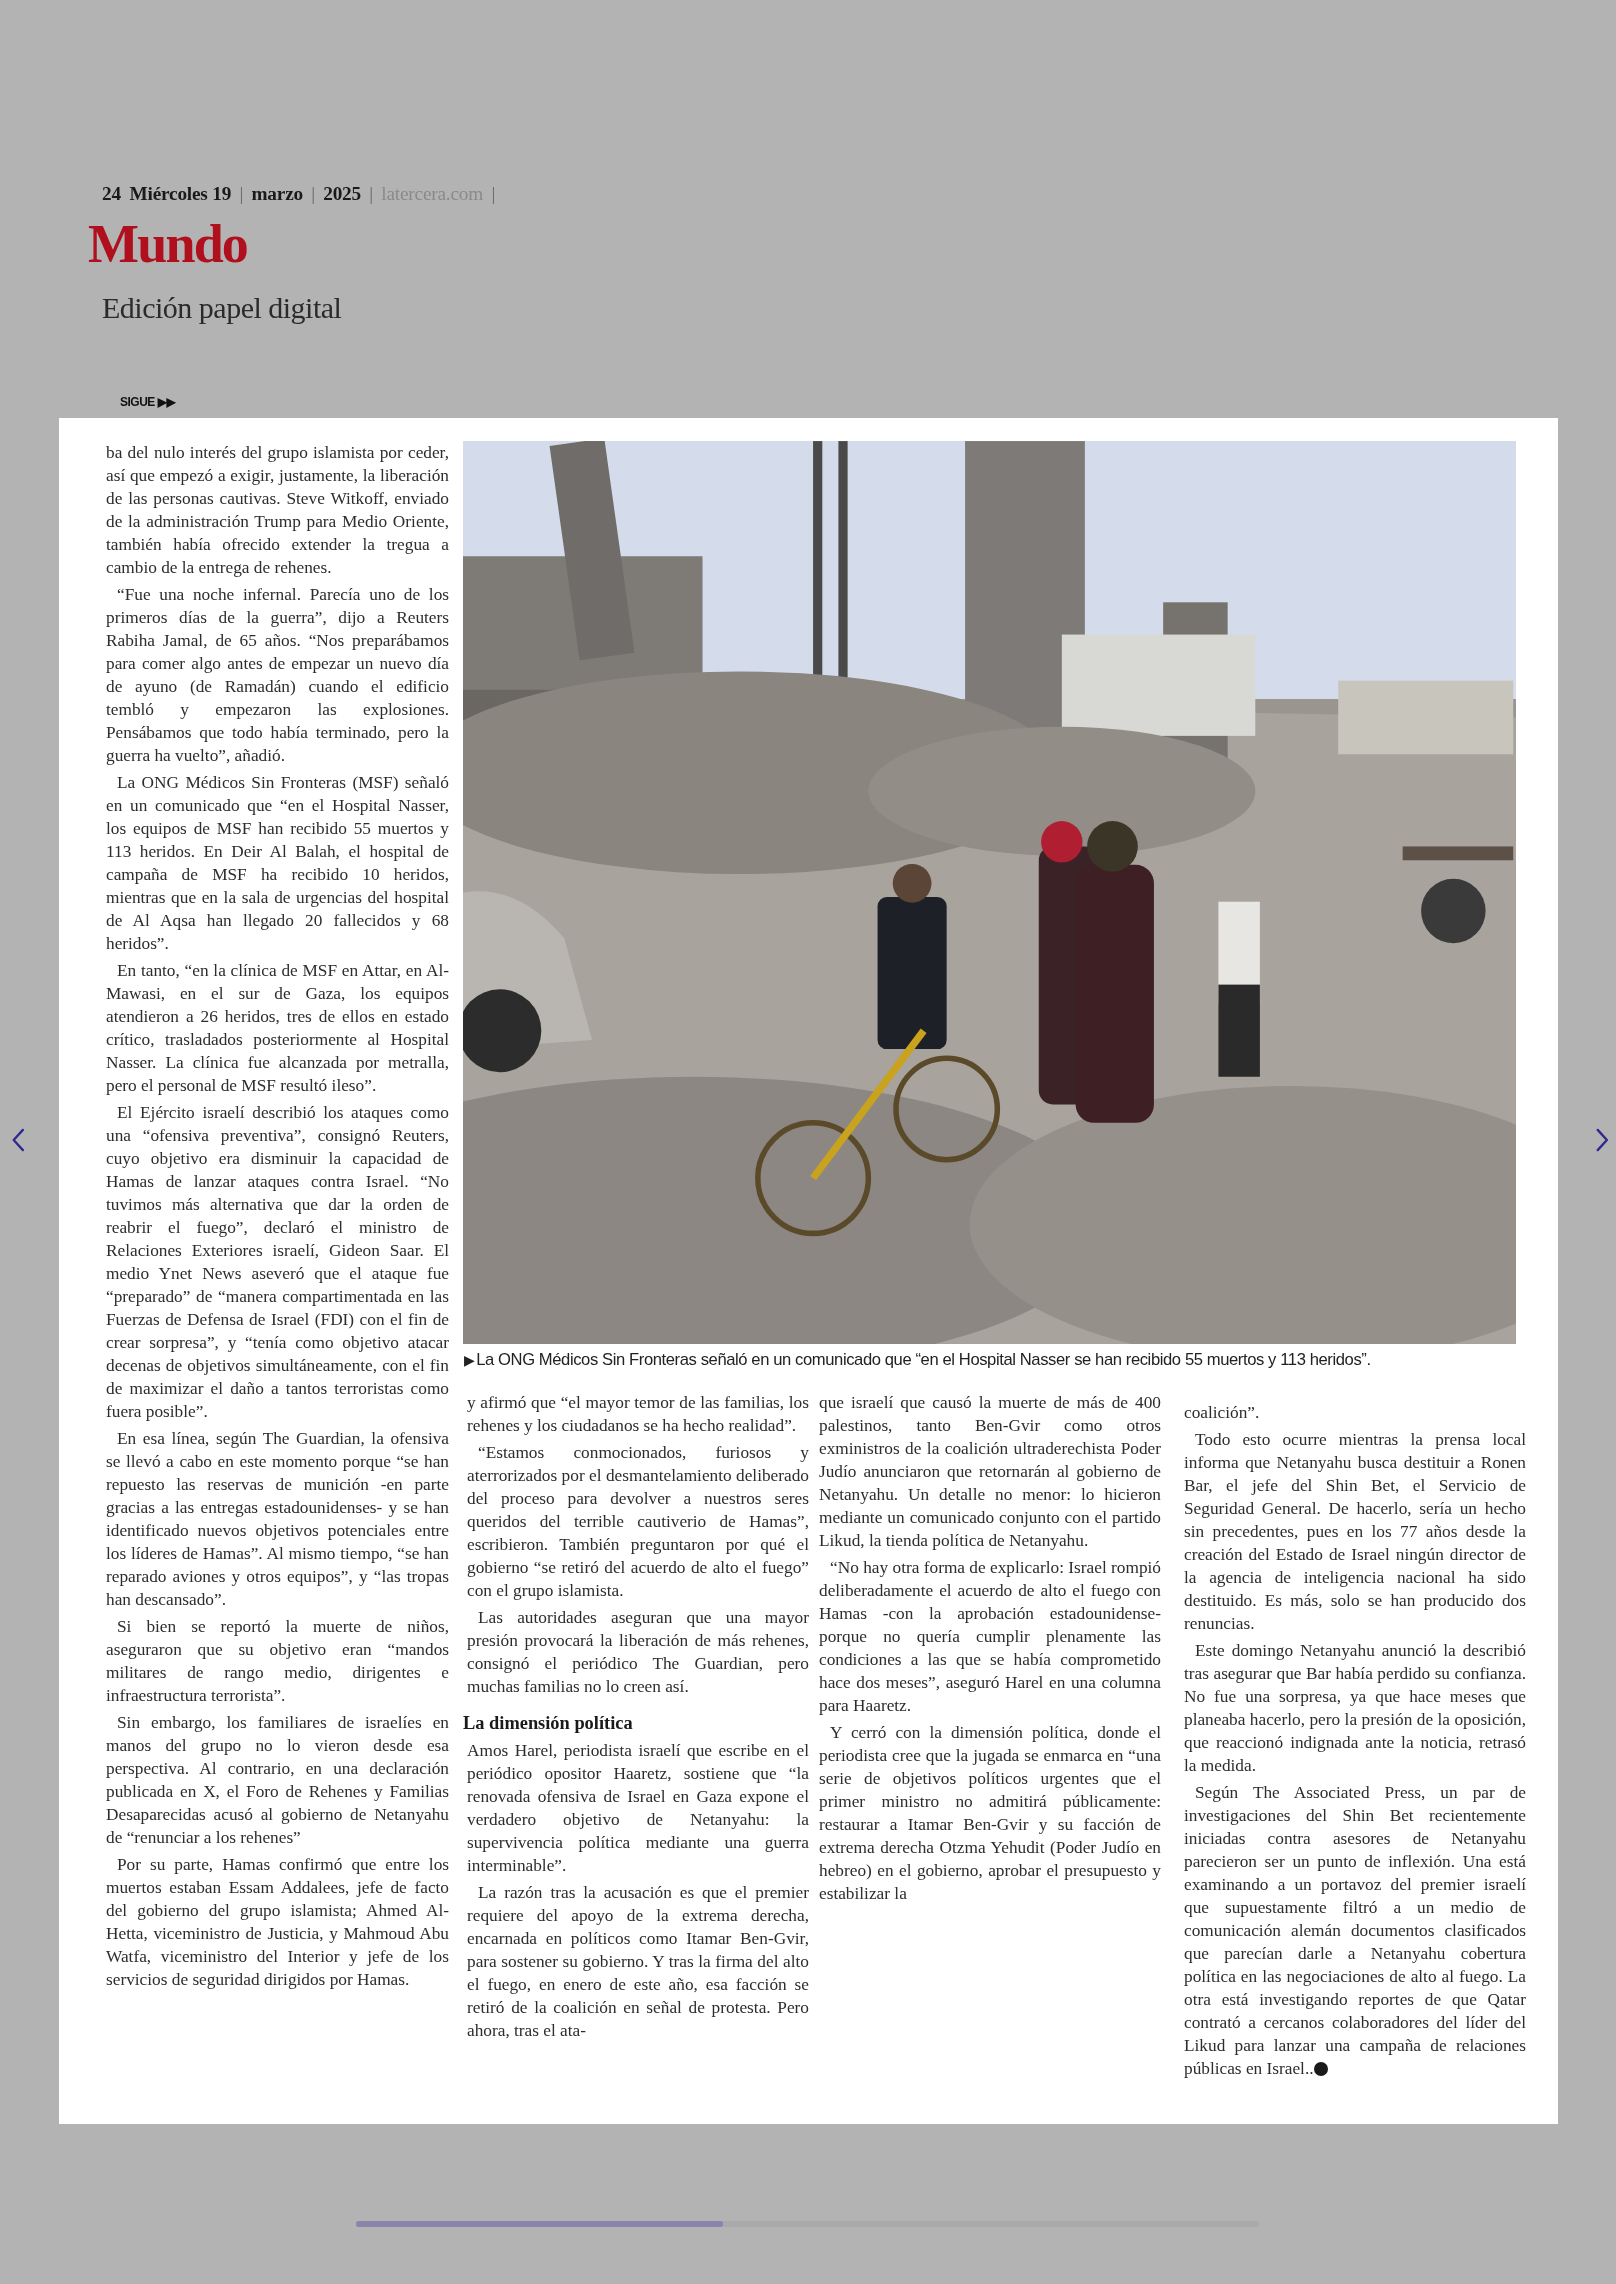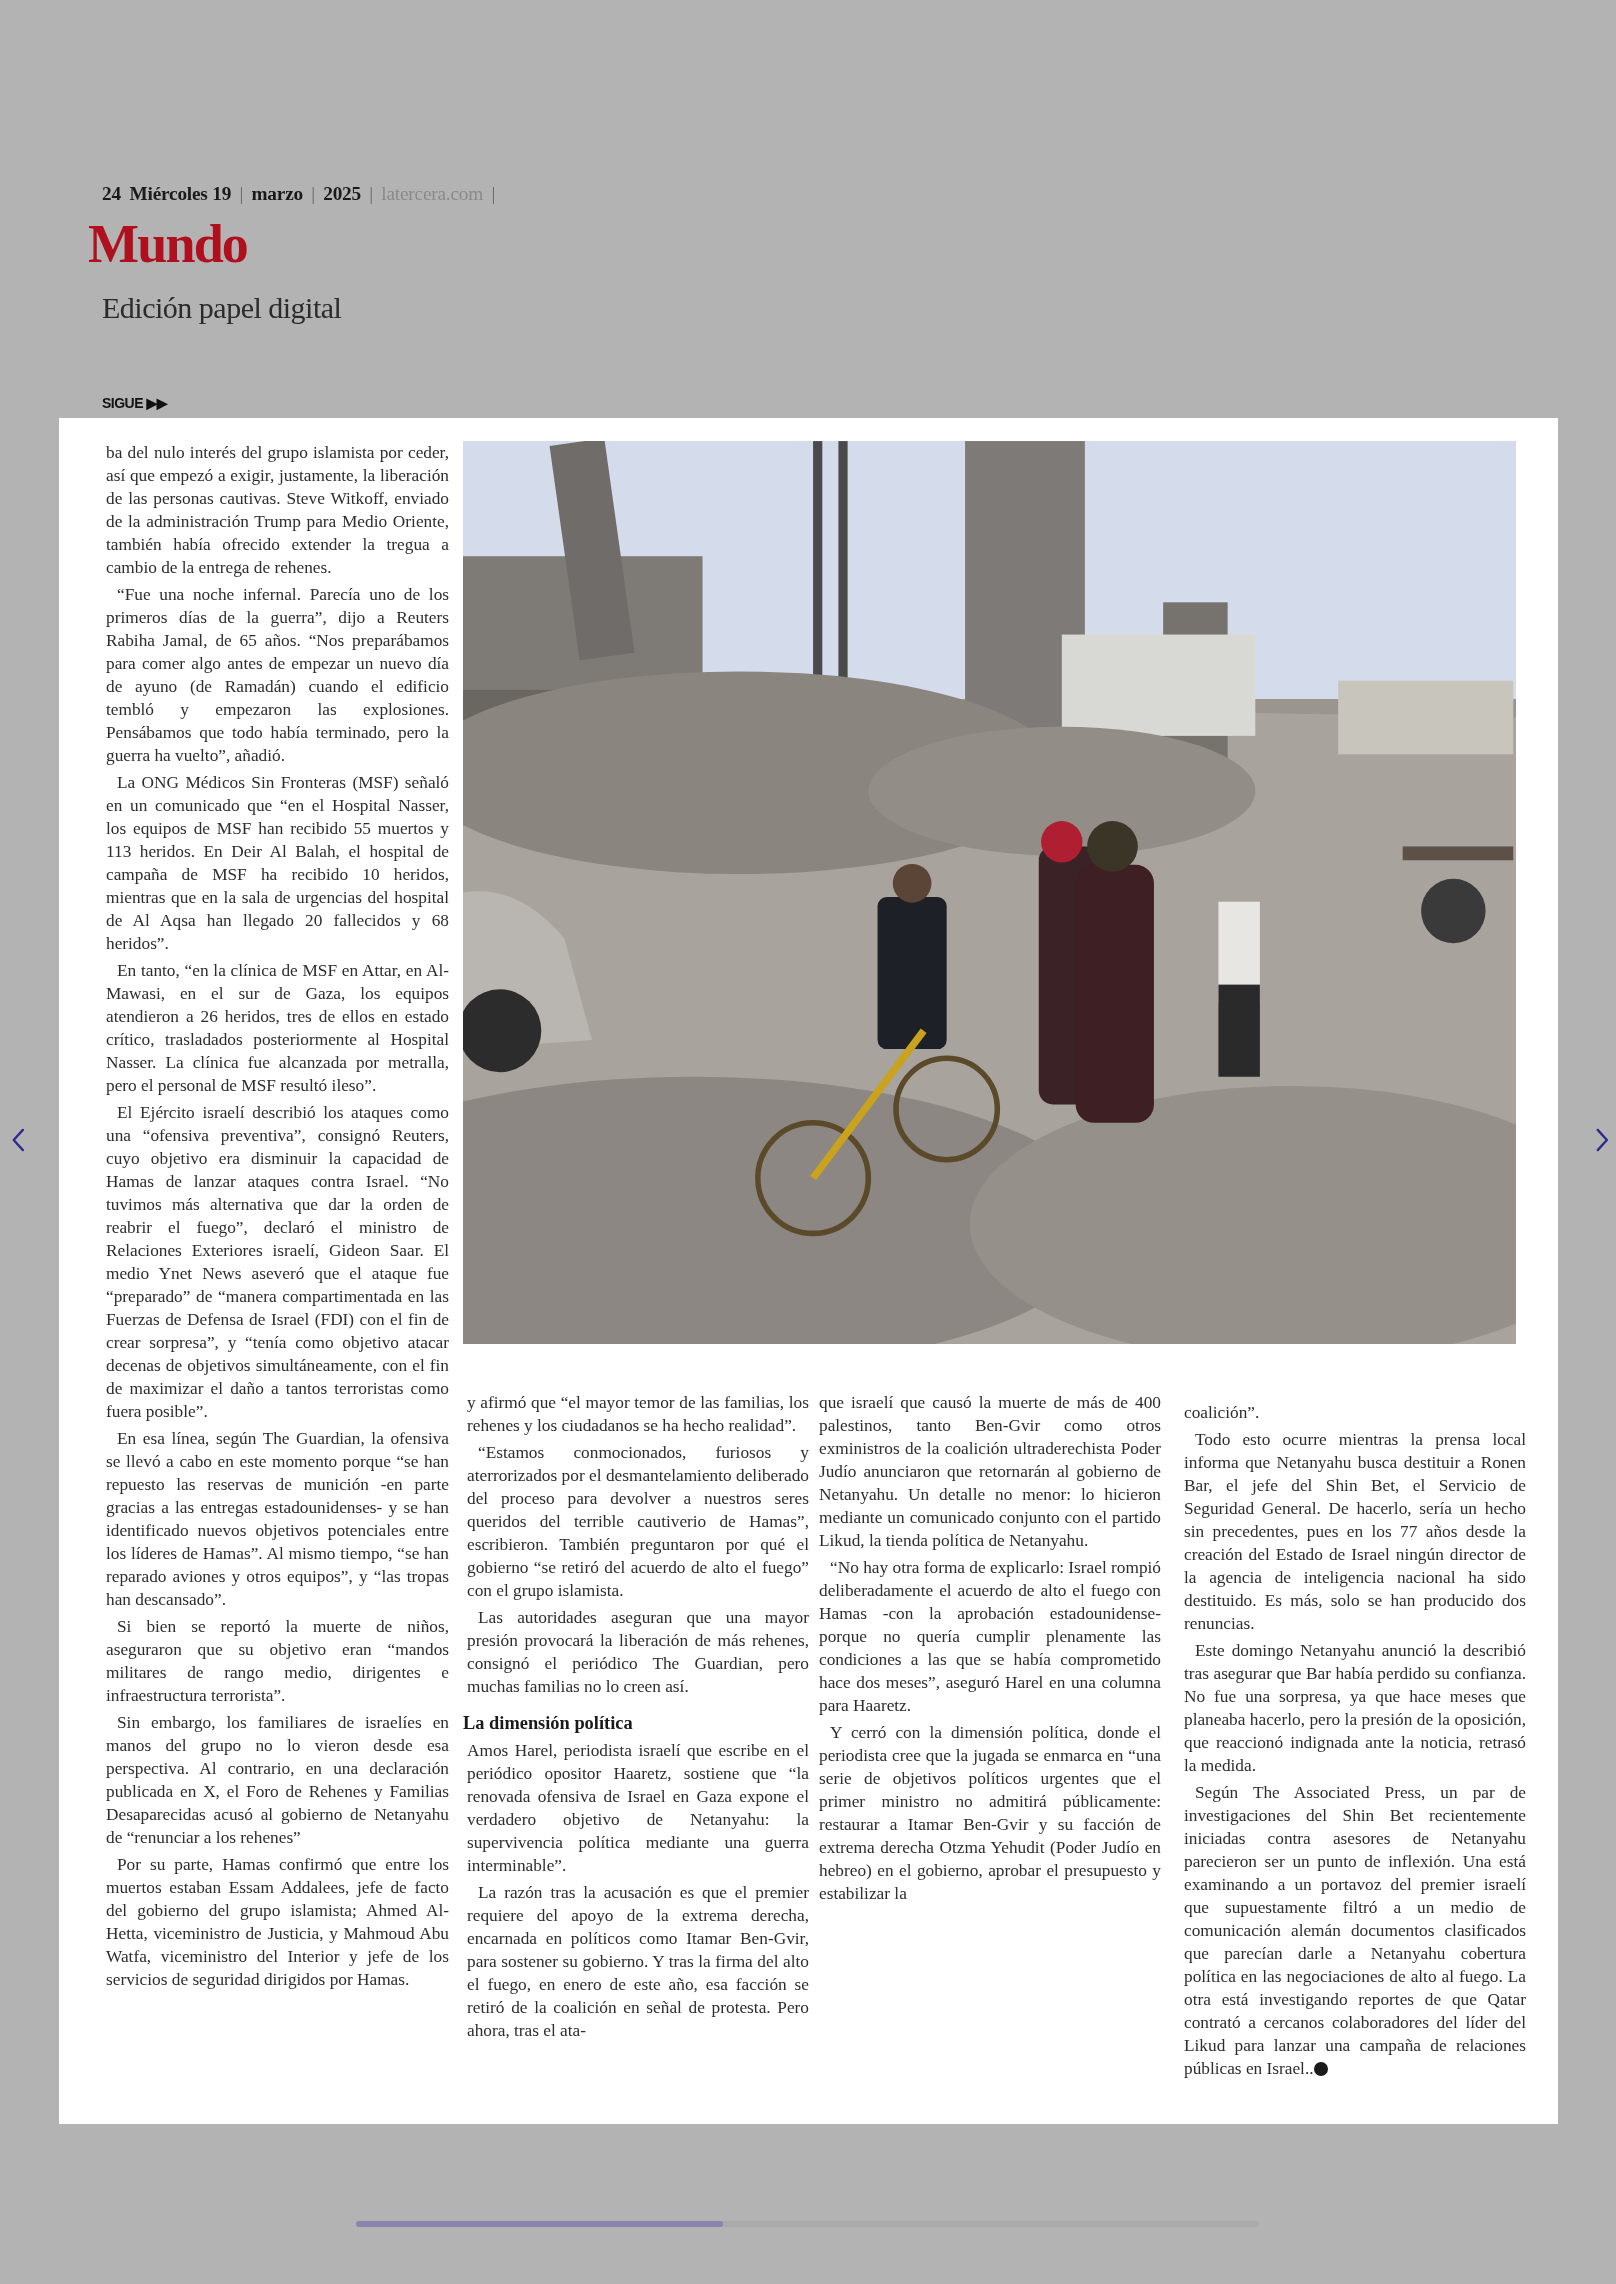--- a/index.html
+++ b/index.html
@@ -25,23 +25,23 @@
     font-family: "Liberation Serif", serif;
     font-weight: bold; font-size: 54px; line-height: 1;
     color: #b0101e; letter-spacing: -1.8px;
   }
   .section-subtitle {
     position: absolute; left: 102px; top: 291px;
     font-family: "Liberation Serif", serif;
     font-size: 30px; color: #2b2b2b; letter-spacing: -0.5px;
   }
   .sigue {
-    position: absolute; left: 102px; top: 395px;
+    position: absolute; left: 120px; top: 395px;
     font-family: "Liberation Sans", sans-serif;
-    font-weight: bold; font-size: 14px; color: #111;
+    font-weight: bold; font-size: 12px; color: #111;
     letter-spacing: -0.5px;
   }
   .page-card {
     position: absolute; left: 59px; top: 418px;
     width: 1499px; height: 1706px;
     background: #ffffff;
   }
   .col {
     position: absolute;
     font-size: 17.3px; line-height: 23px;
@@ -161,20 +161,23 @@
 
       <circle cx="760" cy="1600" r="120" fill="none" stroke="#5b4a2a" stroke-width="12"></circle>
       <circle cx="1050" cy="1450" r="110" fill="none" stroke="#5b4a2a" stroke-width="12"></circle>
       <line x1="760" y1="1600" x2="1000" y2="1280" stroke="#c9a21e" stroke-width="16"></line>
 
       <rect x="2040" y="880" width="240" height="30" fill="#5d5046"></rect>
       <circle cx="2150" cy="1020" r="70" fill="#3a3a3a"></circle>
     </svg>
   </div>
 
+  <div class="caption">
+    <span class="tri">▶</span><span>La ONG Médicos Sin Fronteras señaló en un comunicado que “en el Hospital Nasser se han recibido 55 muertos y 113 heridos”.</span>
+  </div>
 
   <div class="col col2">
     <p>y afirmó que “el mayor temor de las familias, los rehenes y los ciudadanos se ha hecho realidad”.</p>
     <p class="ind">“Estamos conmocionados, furiosos y aterrorizados por el desmantelamiento deliberado del proceso para devolver a nuestros seres queridos del terrible cautiverio de Hamas”, escribieron. También preguntaron por qué el gobierno “se retiró del acuerdo de alto el fuego” con el grupo islamista.</p>
     <p class="ind">Las autoridades aseguran que una mayor presión provocará la liberación de más rehenes, consignó el periódico The Guardian, pero muchas familias no lo creen así.</p>
     <div class="subhead">La dimensión política</div>
     <p>Amos Harel, periodista israelí que escribe en el periódico opositor Haaretz, sostiene que “la renovada ofensiva de Israel en Gaza expone el verdadero objetivo de Netanyahu: la supervivencia política mediante una guerra interminable”.</p>
     <p class="ind">La razón tras la acusación es que el premier requiere del apoyo de la extrema derecha, encarnada en políticos como Itamar Ben-Gvir, para sostener su gobierno. Y tras la firma del alto el fuego, en enero de este año, esa facción se retiró de la coalición en señal de protesta. Pero ahora, tras el ata-</p>
   </div>
 

